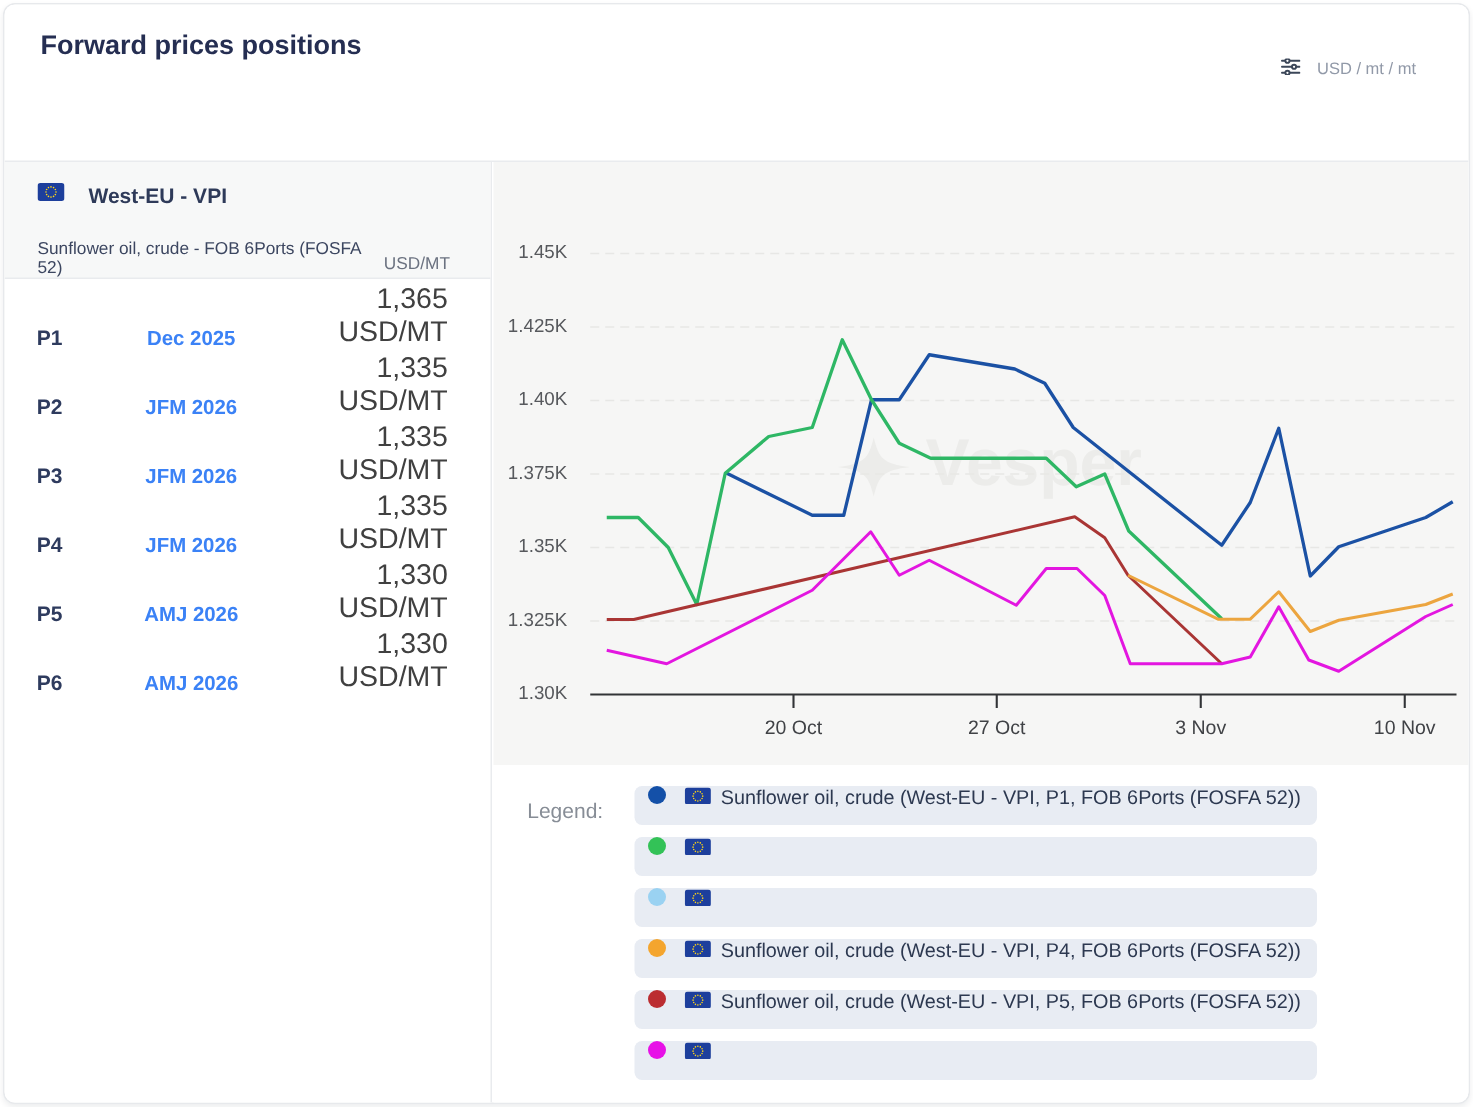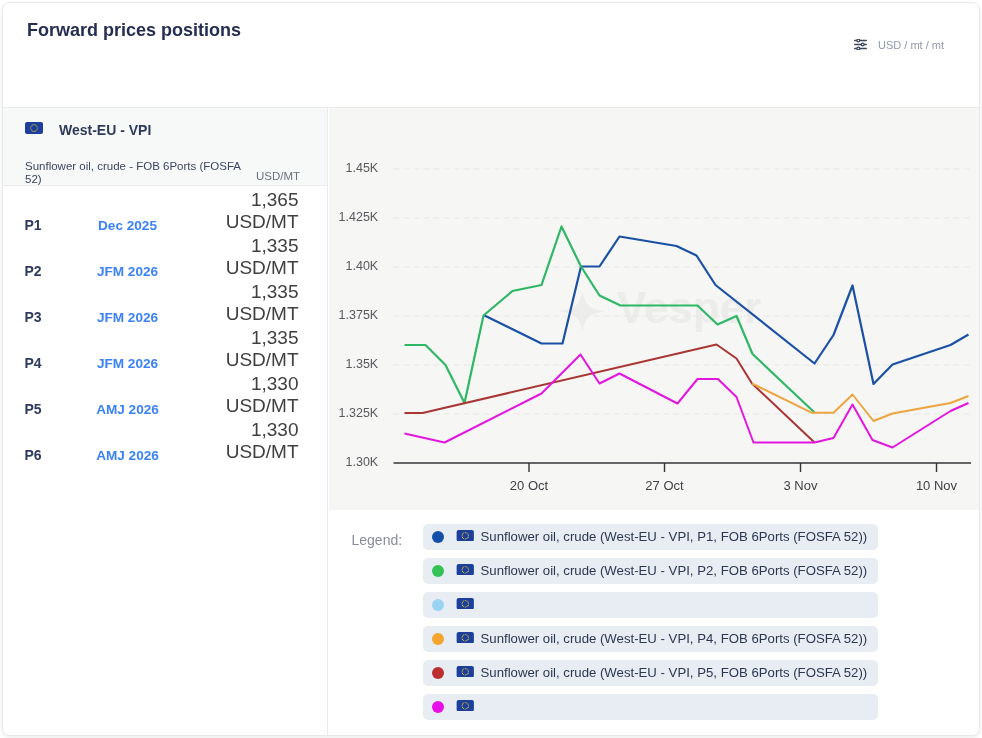--- a/index.html
+++ b/index.html
@@ -23,21 +23,21 @@
   .prow { height:46px; display:flex; align-items:flex-end; padding:0 28px 0 21.5px; }
   .prow .c1 { width:53px; font-size:14px; font-weight:700; color:#2e3b5e; }
   .prow .c2 { width:100px; text-align:center; font-size:13.6px; font-weight:700; color:#3b82f6; }
   .prow .c3 { flex:1; text-align:right; font-size:19px; color:#404040; }
   
   .right { position:absolute; left:325.5px; top:105px; width:653.5px; height:629px; background:#fff; }
   .chartbg { position:absolute; left:0; top:0; width:100%; height:401.5px; background:#f6f6f5; }
   .legend { position:absolute; left:0; top:401.5px; width:100%; }
   .lgl { position:absolute; left:23px; top:22px; font-size:14px; color:#878d96; }
   .pill { position:absolute; left:94.5px; width:454.5px; height:25.5px; background:#e8ecf3; border-radius:5px;
-          display:flex; align-items:center; font-size:13.2px; color:#2c3850; }
+          display:flex; align-items:flex-start; font-size:13.2px; color:#2c3850; }
   .dot { width:12px; height:12px; border-radius:50%; margin-left:8.5px; }
   .pill .fl { margin-left:12.5px; }
   .pill .tx { margin-left:6px; }
 </style>
 </head>
 <body>
 <div class="card">
   <div class="header">
     <div class="title">Forward prices positions</div>
     <div class="units"><svg width="13" height="11" viewBox="0 0 13 11" fill="none" stroke="#3c4759" stroke-width="1.3" stroke-linecap="round">
@@ -185,21 +185,20 @@
                 <circle cx="11.9" cy="7.7" r=".55"></circle>
                 <circle cx="10.7" cy="8.95" r=".55"></circle>
                 <circle cx="9" cy="9.4" r=".55"></circle>
                 <circle cx="7.3" cy="8.95" r=".55"></circle>
                 <circle cx="6.1" cy="7.7" r=".55"></circle>
                 <circle cx="5.65" cy="6" r=".55"></circle>
                 <circle cx="6.1" cy="4.3" r=".55"></circle>
                 <circle cx="7.3" cy="3.05" r=".55"></circle>
               </g>
             </svg></span>
-          <span class="tx">Sunflower oil, crude (West-EU - VPI, P2, FOB 6Ports (FOSFA 52))</span>
         </div>
       <div class="pill" style="top:82.5px">
           <span class="dot" style="background:#9ad2f2"></span>
           <span class="fl"><svg width="18.5" height="11.5" viewBox="0 0 18 12">
               <rect width="18" height="12" rx="2" fill="#1d3f9c"></rect>
               <g fill="#ffd617">
                 <circle cx="9" cy="2.6" r=".55"></circle>
                 <circle cx="10.7" cy="3.05" r=".55"></circle>
                 <circle cx="11.9" cy="4.3" r=".55"></circle>
                 <circle cx="12.35" cy="6" r=".55"></circle>

